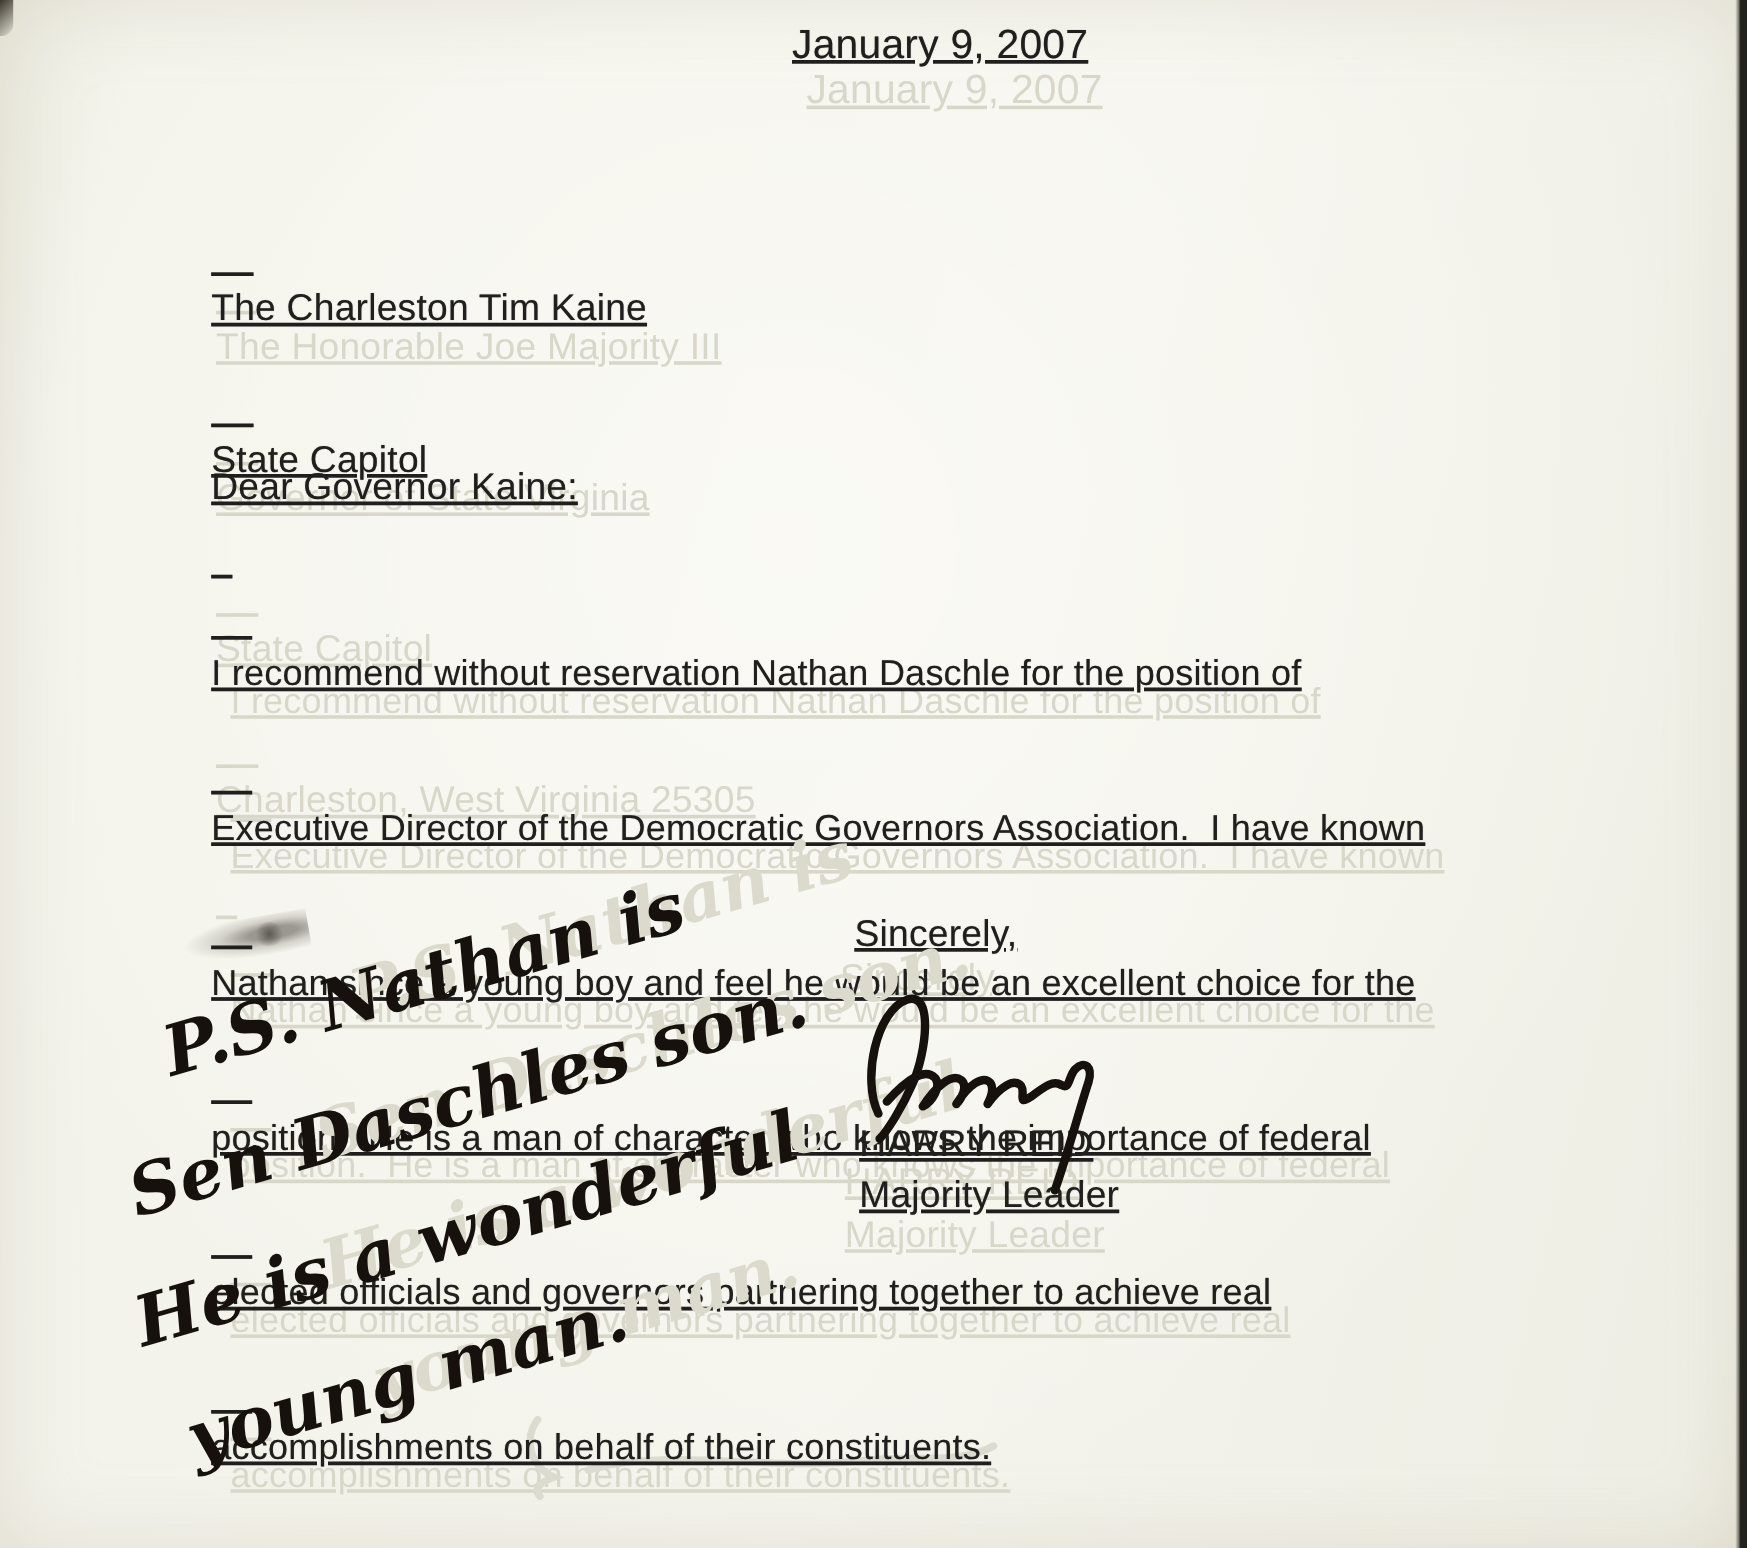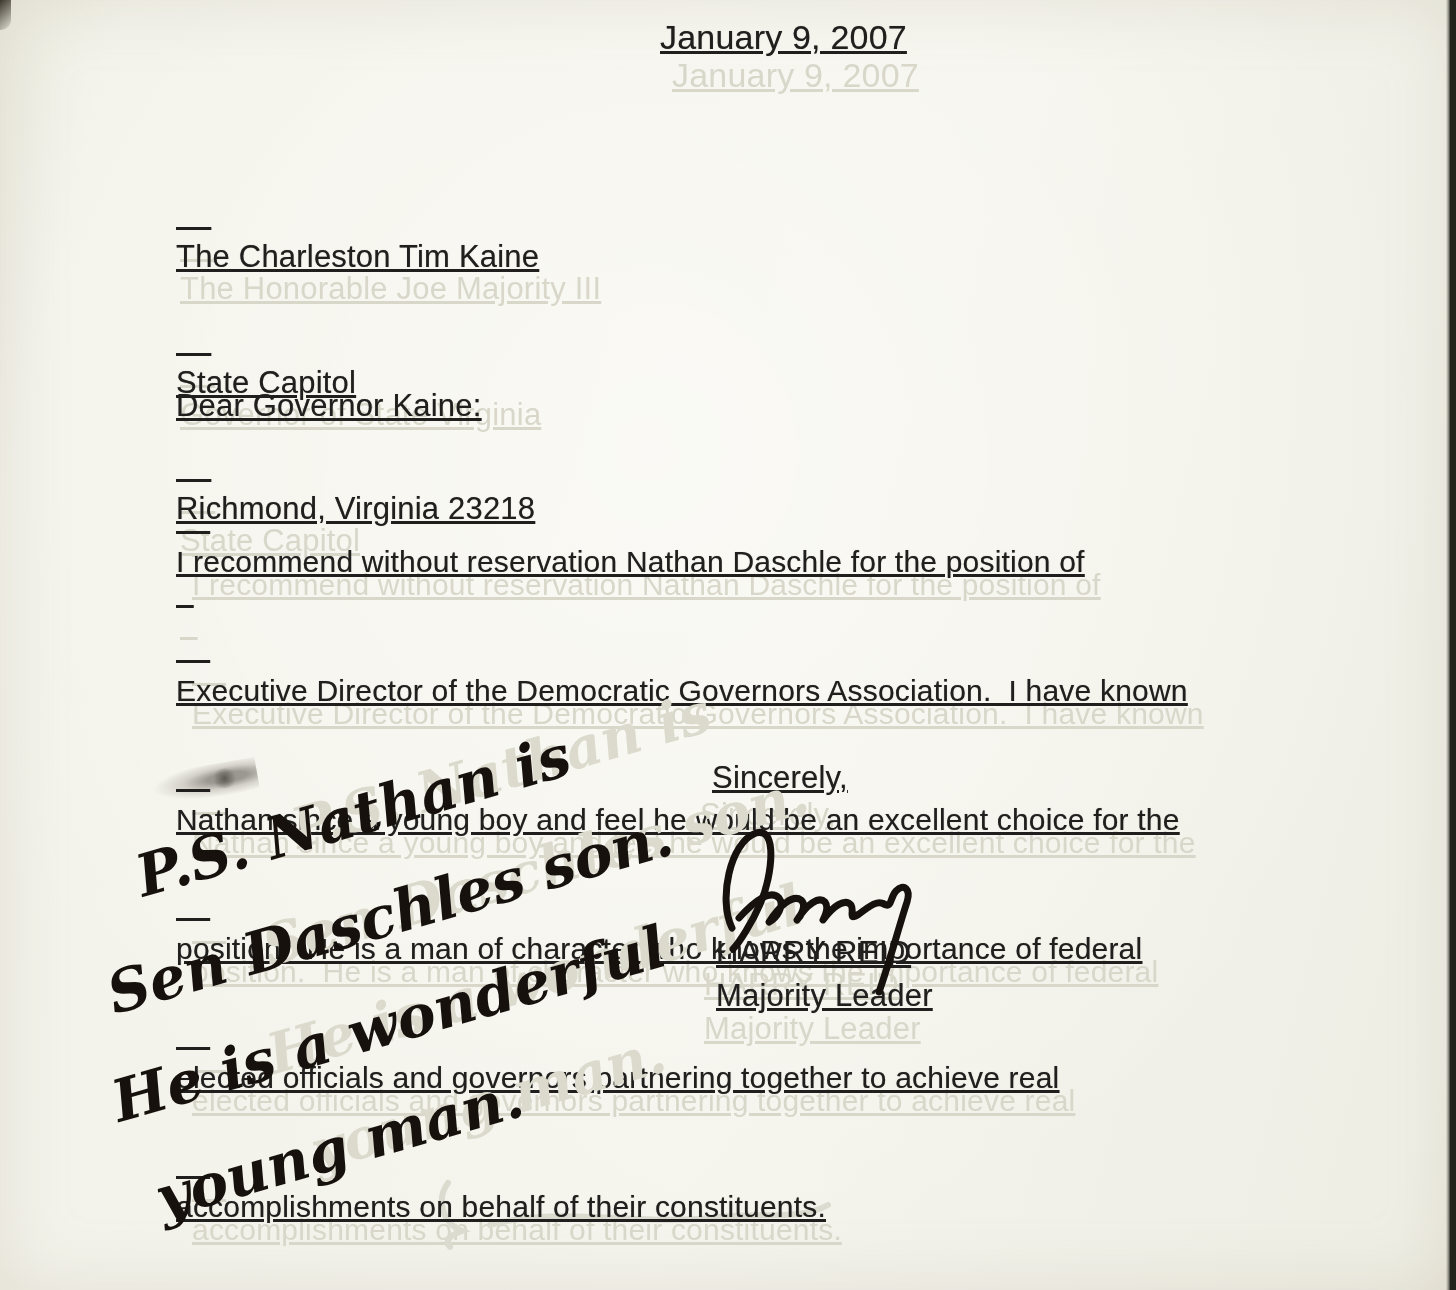--- a/index.html
+++ b/index.html
@@ -63,20 +63,21 @@
 <body>
 
 <div class="paper">
 
   <div class="txt ghost addr" style="left:672px;top:54px;font-size:34px;">January 9, 2007</div>
 
   <div class="txt ghost addr block" style="left:180px;top:184px;">
     <div class="line">The Honorable Joe Majority III</div>
     <div class="line">Governor of State Virginia</div>
     <div class="line">State Capitol</div>
+    <div class="line">Charleston, West Virginia 25305</div>
   </div>
 
 
   <div class="txt ghost bodytxt block" style="left:192px;top:477px;">
     <div class="line">I recommend without reservation Nathan Daschle for the position of</div>
     <div class="line">Executive Director of the Democratic Governors Association.  I have known</div>
     <div class="line">Nathan since a young boy and feel he would be an excellent choice for the</div>
     <div class="line">position.  He is a man of character who knows the importance of federal</div>
     <div class="line">elected officials and governors partnering together to achieve real</div>
     <div class="line">accomplishments on behalf of their constituents.</div>
@@ -99,21 +100,20 @@
 
   <svg class="ghost-squiggle" style="left:420px;top:1165px;" width="420" height="90" viewBox="0 0 420 90">
     <path d="M28,18 C16,34 22,58 42,66 C30,70 24,76 30,82 M70,60 C140,40 220,62 300,52 C340,47 380,56 408,40" fill="none" stroke="#dcdbd0" stroke-width="6" stroke-linecap="round"></path>
   </svg>
 
   <div class="txt addr" style="left:660px;top:16px;font-size:34px;">January 9, 2007</div>
 
   <div class="txt addr block" style="left:176px;top:152px;">
     <div class="line">The Charleston Tim Kaine</div>
     <div class="line">State Capitol</div>
-    <div class="line">Richmond, Virginia 23218</div>
   </div>
 
   <div class="txt addr" style="left:176px;top:385px;">Dear Governor Kaine:</div>
 
   <div class="txt bodytxt block" style="left:176px;top:454px;">
     <div class="line">I recommend without reservation Nathan Daschle for the position of</div>
     <div class="line">Executive Director of the Democratic Governors Association.  I have known</div>
     <div class="line">Nathan since a young boy and feel he would be an excellent choice for the</div>
     <div class="line">position.  He is a man of character who knows the importance of federal</div>
     <div class="line">elected officials and governors partnering together to achieve real</div>

